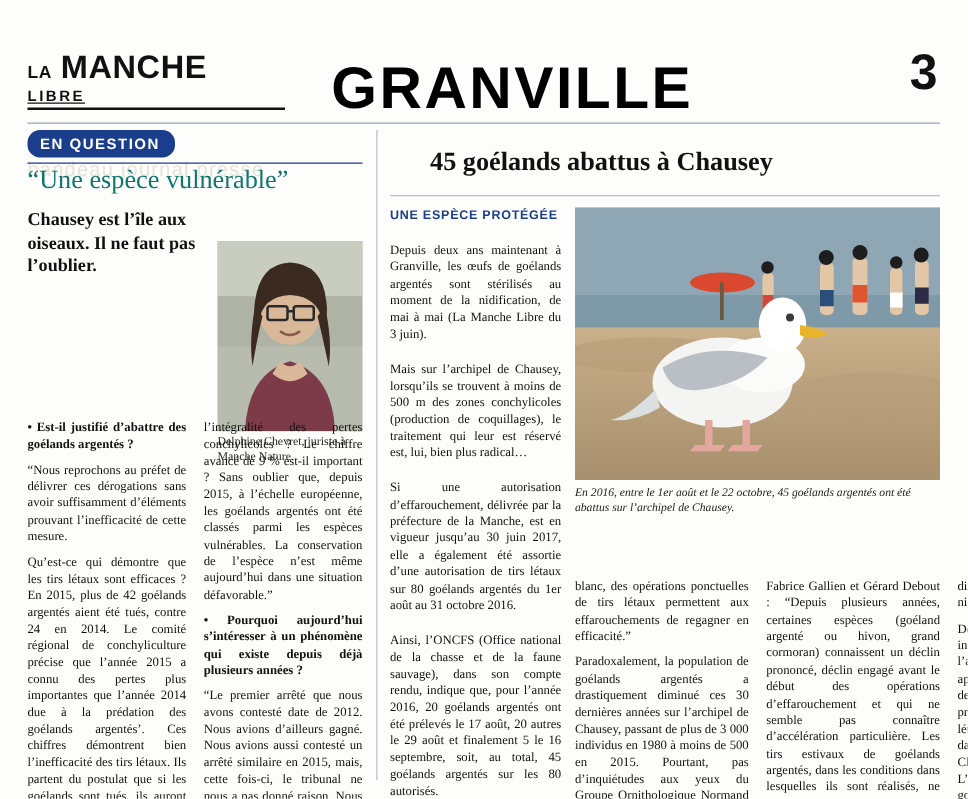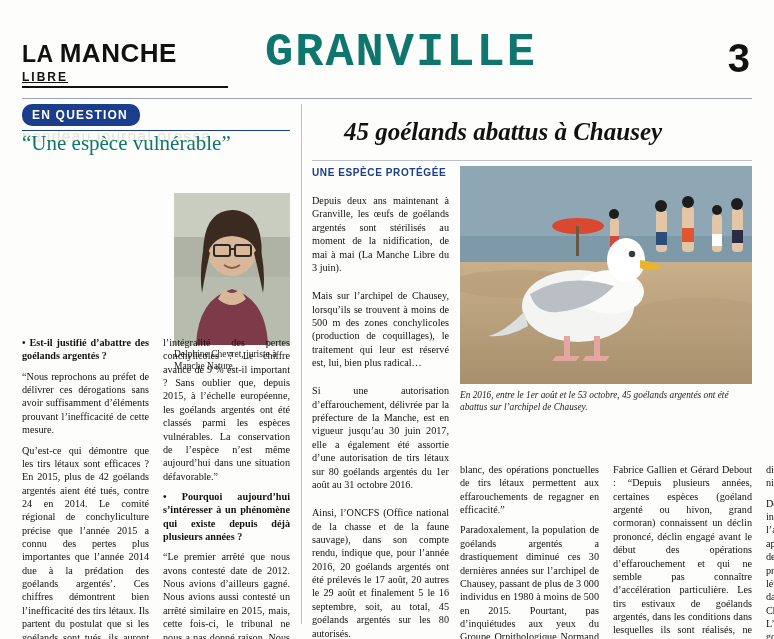--- a/index.html
+++ b/index.html
@@ -37,47 +37,47 @@
     font-family: "Liberation Sans", sans-serif;
   }
   .logo-line1 {
     font-size: 23px;
     font-weight: bold;
     letter-spacing: 0.5px;
     color: #111;
     white-space: nowrap;
   }
   .logo-line1 .la {
-    font-size: 23px;
+    font-size: 14px;
   }
   .logo-line1 .manche {
     font-size: 26px;
   }
   .logo-line2 {
     font-size: 12px;
     font-weight: bold;
     letter-spacing: 2px;
     margin-top: 1px;
     color: #111;
     text-decoration: underline;
   }
   .logo-rule {
     border-top: 2px solid #111;
     margin-top: 2px;
     width: 206px;
   }
   .section-title {
     position: absolute;
     left: 265px;
-    top: 26px;
-    font-family: Liberation Mono, monospace;
+    top: 42px;
+    font-family: Liberation Sans, sans-serif;
     font-weight: bold;
     font-size: 47px;
     letter-spacing: 2px;
-    color: #0f766e;
+    color: #000000;
   }
   .page-number {
     position: absolute;
     right: 24px;
     top: 36px;
     font-family: "Liberation Sans", sans-serif;
     font-weight: bold;
     font-size: 40px;
     color: #111;
   }
@@ -178,25 +178,24 @@
   
   .right {
     position: absolute;
     left: 312px;
     top: 104px;
     width: 440px;
   }
   .headline-right {
     font-family: "Liberation Serif", serif;
     font-weight: bold;
-    font-size: 25px;
+    font-size: 21px;
     line-height: 1.12;
     color: #111;
     margin: 14px 0 0 32px;
-    font-style: italic;
   }
   .right-rule {
     border-top: 1px solid #b9c0cf;
     margin-top: 14px;
     width: 440px;
   }
 
   .kicker {
     font-family: "Liberation Sans", sans-serif;
     font-weight: bold;
@@ -285,20 +284,21 @@
   <div class="masthead-rule"></div>
 
   <div class="bleed-text">bandeau journal presse</div>
 
   <div class="left-col">
     <div class="tag">EN QUESTION</div>
     <div class="tag-rule"></div>
 
     <div style="position:relative; height:232px;">
       <div class="headline-left">“Une espèce vulnérable”</div>
+      <div class="chapeau">Chausey est l’île aux oiseaux. Il ne faut pas l’oublier.</div>
 
       <div class="portrait">
         <svg width="116" height="152" viewBox="0 0 116 152" aria-hidden="true">
           <rect x="0" y="0" width="116" height="152" fill="#b7bcae"></rect>
           <rect x="0" y="0" width="116" height="44" fill="#c9cdc0"></rect>
           <rect x="0" y="44" width="116" height="40" fill="#aeb3a5"></rect>
           <ellipse cx="58" cy="52" rx="26" ry="31" fill="#d9b89a"></ellipse>
           <path d="M30 48 q4 -30 28 -31 q26 1 29 31 q2 14 -3 16 q-4 -20 -26 -21 q-22 1 -25 22 q-5 -3 -3 -17z" fill="#3a2a20"></path>
           <path d="M30 52 q-5 28 -2 48 q4 -24 8 -40z" fill="#3a2a20"></path>
           <path d="M86 52 q6 28 3 48 q-5 -24 -9 -40z" fill="#3a2a20"></path>
@@ -392,21 +392,21 @@
         <ellipse cx="166" cy="94" rx="19" ry="22" fill="#ffffff"></ellipse>
         <circle cx="172" cy="88" r="3.2" fill="#3a3a3a"></circle>
         <path d="M180 94 q16 2 22 8 q-16 4 -22 0z" fill="#e8b52a"></path>
         <rect x="104" y="170" width="6" height="20" fill="#e3a7a0"></rect>
         <rect x="134" y="170" width="6" height="20" fill="#e3a7a0"></rect>
         <path d="M96 190 h24 l-4 5 h-24z" fill="#e3a7a0"></path>
         <path d="M126 190 h24 l-4 5 h-24z" fill="#e3a7a0"></path>
       </g>
     </svg>
   </div>
-  <div class="photo-caption">En 2016, entre le 1er août et le 53 octobre, 45 goélands argentés ont été abattus sur l’archipel de Chausey.</div>
+  <div class="photo-caption">En 2016, entre le 1er août et le 22 octobre, 45 goélands argentés ont été abattus sur l’archipel de Chausey.</div>
 
   <div class="right-cols">
     <p>blanc, des opérations ponctuelles de tirs létaux permettent aux effarouchements de regagner en efficacité.”</p>
     <p>Paradoxalement, la population de goélands argentés a drastiquement diminué ces 30 dernières années sur l’archipel de Chausey, passant de plus de 3 000 individus en 1980 à moins de 500 en 2015. Pourtant, pas d’inquiétudes aux yeux du Groupe Ornithologique Normand (GONm), comme le relatent Fabrice Gallien et Gérard Debout : “Depuis plusieurs années, certaines espèces (goéland argenté ou hivon, grand cormoran) connaissent un déclin prononcé, déclin engagé avant le début des opérations d’effarouchement et qui ne semble pas connaître d’accélération particulière. Les tirs estivaux de goélands argentés, dans les conditions dans lesquelles ils sont réalisés, ne semblent pas avoir un impact direct notable sur les populations nicheuses d’oiseaux à Chausey.”</p>
     <p>Des éléments cependant insuffisants aux yeux de l’association Manche Nature qui, après 2012 et 2015, a de nouveau demandé l’annulation de l’arrêté préfectoral autorisant des tirs létaux sur les goélands argentés dans les zones conchylicoles de Chausey (lire ci-contre). L’association entend bien que ces goélands retrouvent la paix sur l’île aux oiseaux…</p>
   </div>
 
 </div>
 
 </body></html>

